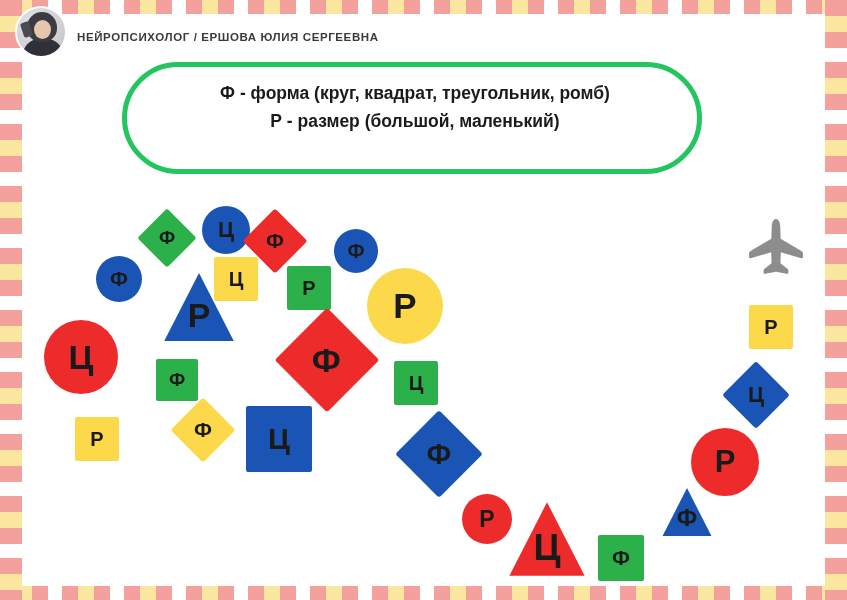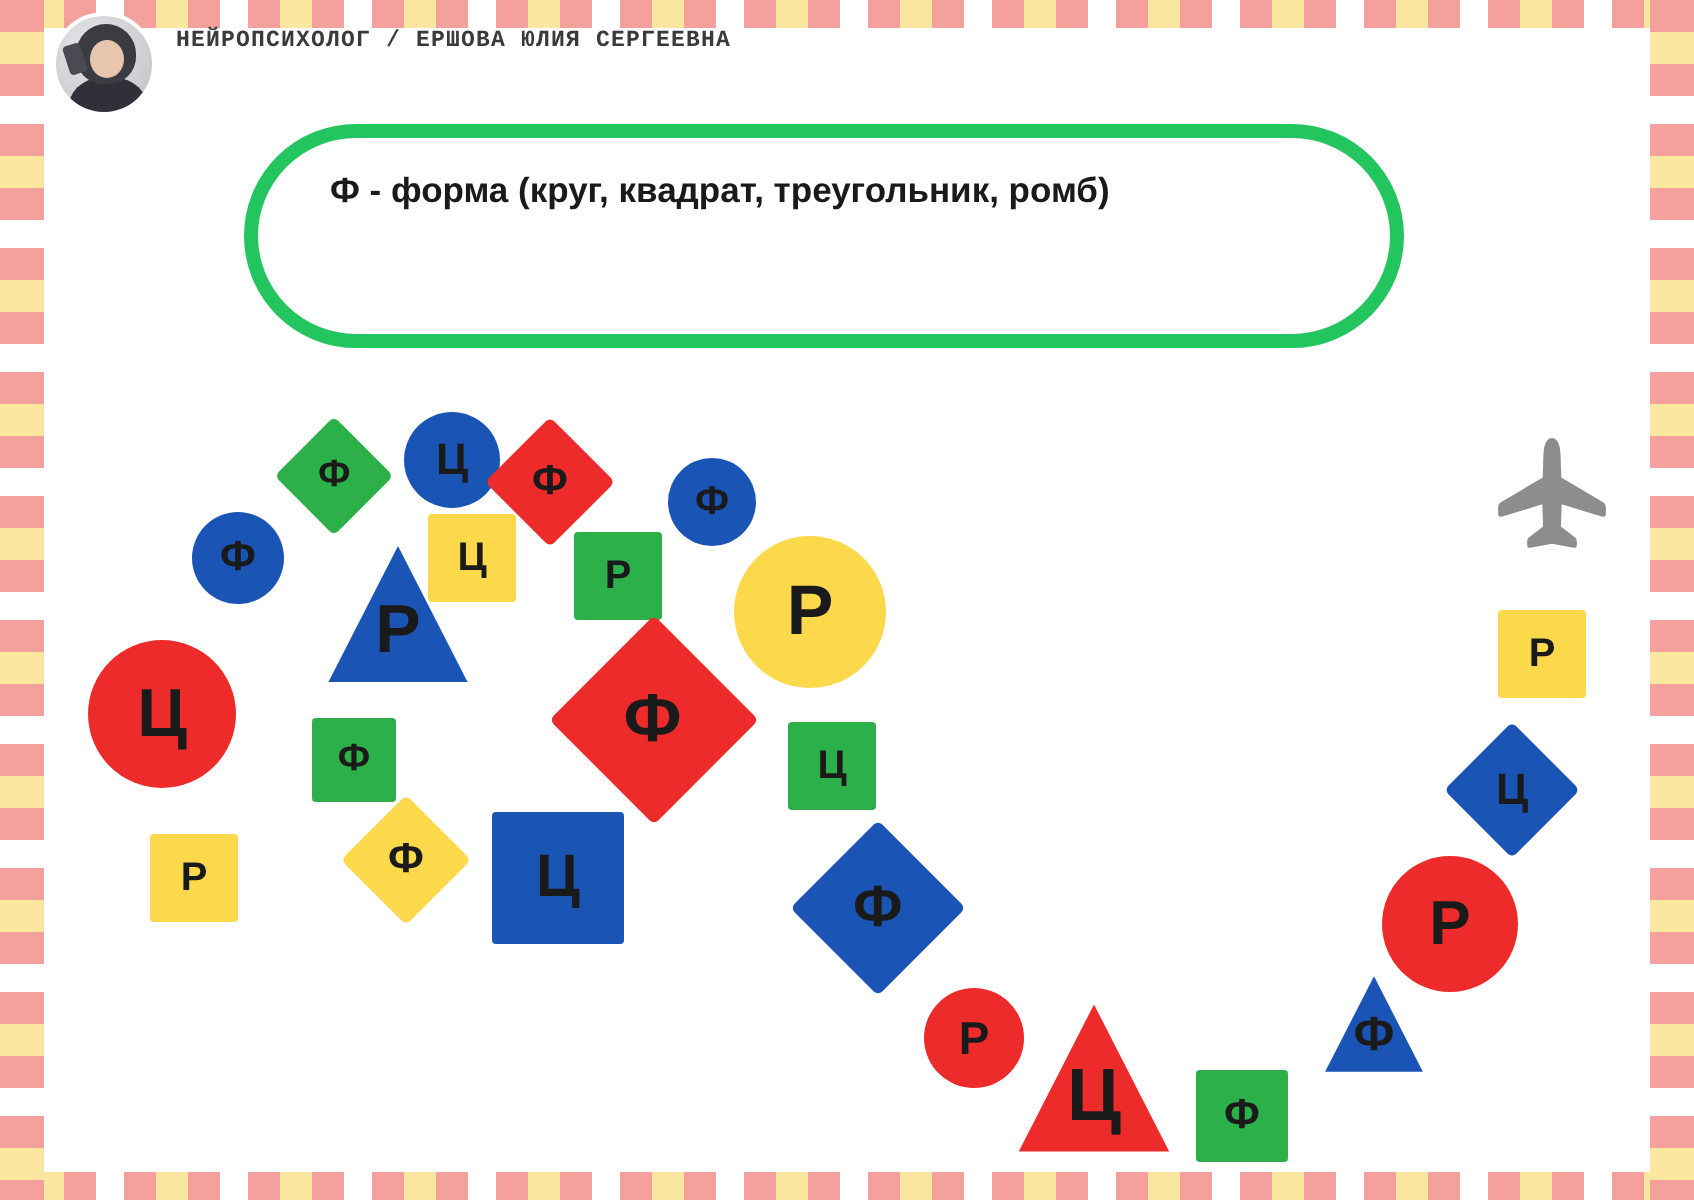--- a/index.html
+++ b/index.html
@@ -38,23 +38,23 @@
 
   .canvas {
     position: absolute;
     left: 22px; top: 14px;
     width: 803px; height: 572px;
     background: #ffffff;
   }
 
   
   .header {
-    position: absolute; left: 16px; top: 0;
+    position: absolute; left: 5px; top: 0;
     height: 46px; width: 100%;
-    display: flex; align-items: flex-start; font-family: Liberation Mono, monospace;
+    display: flex; align-items: center;
   }
   .avatar {
     position: absolute; left: -12px; top: -8px;
     width: 52px; height: 52px; border-radius: 50%;
     background: radial-gradient(circle at 38% 34%, #e8e8ea 0%, #cfcfd4 60%, #b9b9c0 100%);
     border: 2px solid #ffffff;
     overflow: hidden;
   }
   .avatar .hair {
     position: absolute; left: 10px; top: 4px;
@@ -81,24 +81,25 @@
     font-size: 11.5px; letter-spacing: .6px;
     font-weight: 700; color: #3a3a3a;
     text-transform: uppercase;
   }
 
   
   .legend {
     position: absolute;
     left: 100px; top: 48px;
     width: 580px; height: 112px;
-    border: 7px solid #22c55e;
+    border: 5px solid #22c55e;
     border-radius: 56px;
     background: #ffffff;
     padding: 12px 30px 10px 36px;
+    text-align: center;
   }
   .legend-line {
     font-size: 17.5px;
     font-weight: 700;
     color: #1a1a1a;
     line-height: 28px;
     white-space: nowrap;
   }
 
   
@@ -146,20 +147,21 @@
         <div class="body"></div>
         <div class="hair"></div>
         <div class="face"></div>
         <div class="phone"></div>
       </div>
       <div class="header-title">НЕЙРОПСИХОЛОГ / ЕРШОВА ЮЛИЯ СЕРГЕЕВНА</div>
     </div>
 
     <div class="legend">
       <div class="legend-line">Ф - форма (круг, квадрат, треугольник, ромб)</div>
+      <div class="legend-line">Р - размер (большой, маленький)</div>
     </div>
 
     <svg class="links" id="link-layer">
         <line x1="116.00934195483458" y1="248.76285374691213" x2="127.51140540155218" y2="238.93817455284085" stroke="#4a4a4a" stroke-width="5" stroke-linecap="round"></line>
         <line x1="167.79143802814318" y1="220.9096355216077" x2="178.2357657073164" y2="219.49345549731302" stroke="#4a4a4a" stroke-width="5" stroke-linecap="round"></line>
         <line x1="229.36862255443285" y1="221.6949968999747" x2="228.60709369766073" y2="221.524041442332" stroke="#4a4a4a" stroke-width="5" stroke-linecap="round"></line>
         <line x1="277.81163083053593" y1="230.06316430006615" x2="310.18083440268555" y2="234.0593622719365" stroke="#4a4a4a" stroke-width="5" stroke-linecap="round"></line>
         <line x1="209.19896031189603" y1="241.47490552829058" x2="209.20095971209597" y2="241.48470258927023" stroke="#4a4a4a" stroke-width="5" stroke-linecap="round"></line>
         <line x1="237.81965512817385" y1="267.9366698103228" x2="263.18034487182615" y2="271.0633301896772" stroke="#4a4a4a" stroke-width="5" stroke-linecap="round"></line>
         <line x1="310.58893248642374" y1="278.42292484120446" x2="343.68511252262715" y2="284.62845859799256" stroke="#4a4a4a" stroke-width="5" stroke-linecap="round"></line>

